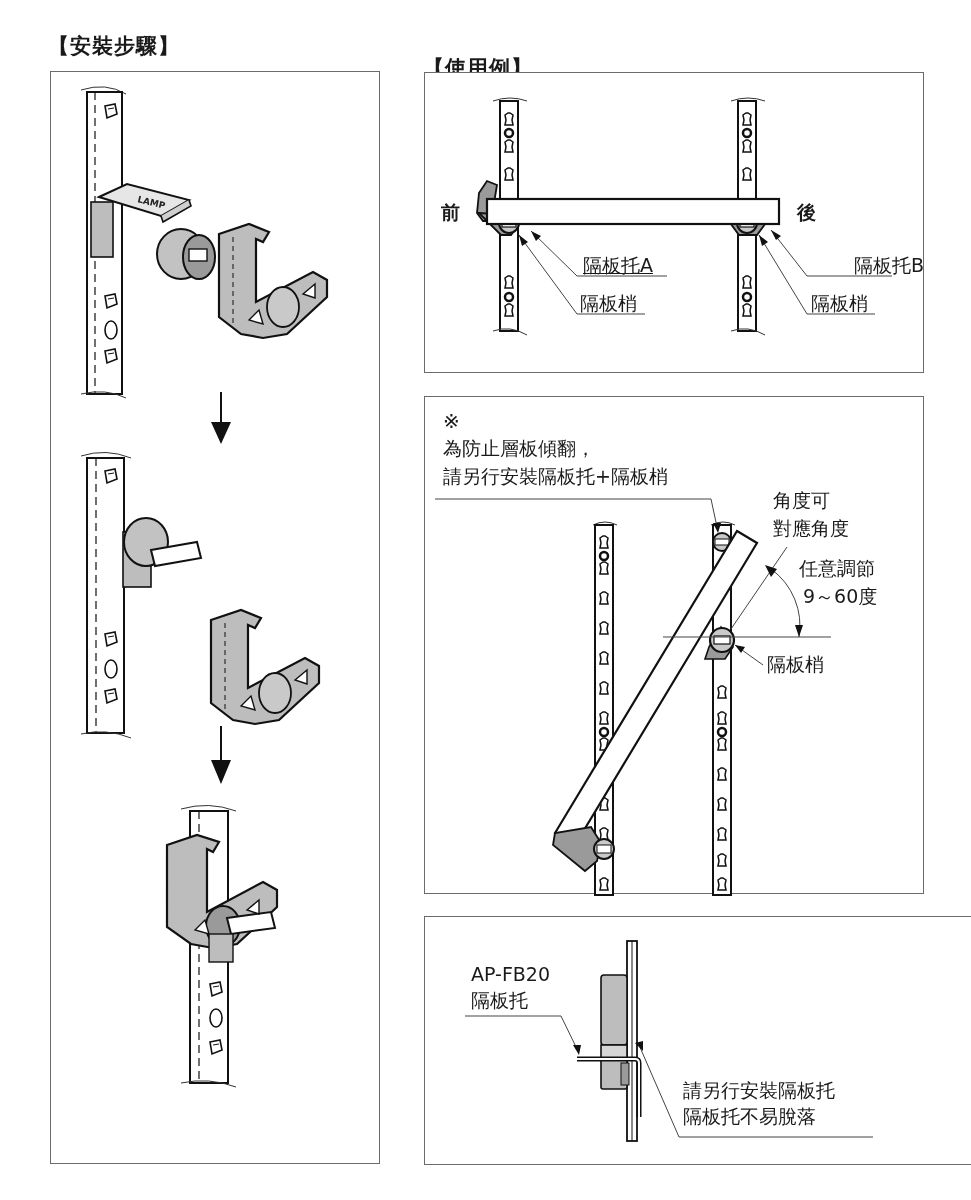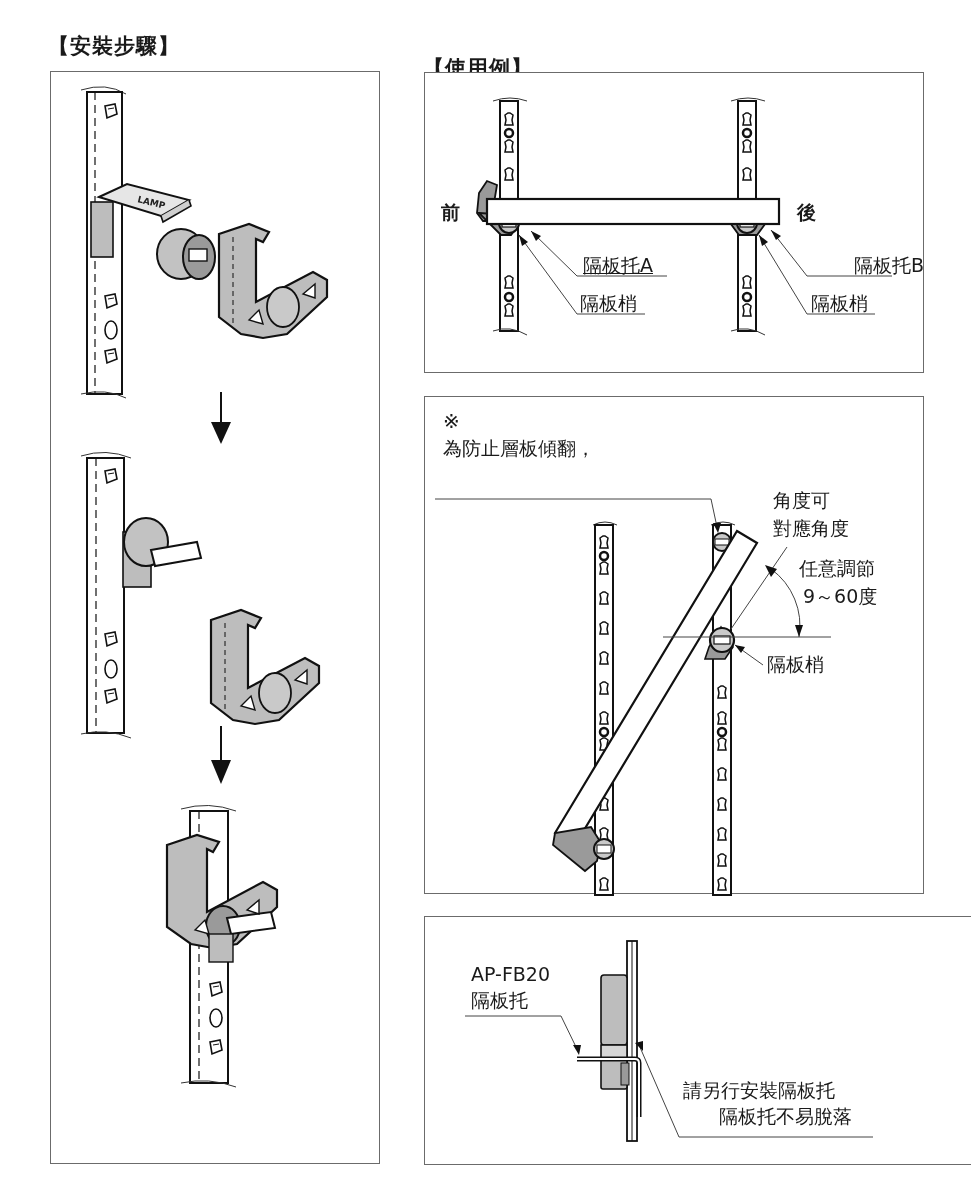--- a/index.html
+++ b/index.html
@@ -246,20 +246,21 @@
     <line x1="238" y1="240" x2="406" y2="240" stroke="#444" stroke-width="1"></line>
     <line x1="306" y1="232" x2="362" y2="150" stroke="#444" stroke-width="1"></line>
     <path d="M346,172 A70,70 0 0 1 374,240" fill="none" stroke="#444" stroke-width="1"></path>
     <path d="M340,168 L352,172 L346,180 Z" fill="#111"></path>
     <path d="M370,228 L378,228 L374,240 Z" fill="#111"></path>
     <polyline points="310,248 338,268" fill="none" stroke="#444" stroke-width="1"></polyline>
     <path d="M310,248 L320,250 L316,256 Z" fill="#111"></path>
   </svg>
   <div class="lbl" style="left:18px;top:12px;font-size:20px;">※</div>
   <div class="lbl" style="left:18px;top:40px;text-align:right;">為防止層板傾翻，</div>
+  <div class="lbl" style="left:18px;top:68px;">請另行安裝隔板托+隔板梢</div>
   <div class="lbl" style="left:348px;top:92px;">角度可</div>
   <div class="lbl" style="left:348px;top:120px;">對應角度</div>
   <div class="lbl" style="left:374px;top:160px;">任意調節</div>
   <div class="lbl" style="left:378px;top:188px;">9～60度</div>
   <div class="lbl" style="left:342px;top:256px;">隔板梢</div>
 </div>
 
 <div class="panel" style="left:424px;top:916px;width:556px;height:249px;">
   <svg width="500" height="249">
 
@@ -281,14 +282,14 @@
     </g>
 
     <polyline points="40,99 136,99 152,132" fill="none" stroke="#444" stroke-width="1"></polyline>
     <path d="M148,128 L156,128 L154,138 Z" fill="#111"></path>
     <polyline points="214,128 254,220 448,220" fill="none" stroke="#444" stroke-width="1"></polyline>
     <path d="M210,126 L218,124 L218,134 Z" fill="#111"></path>
   </svg>
   <div class="lbl" style="left:46px;top:46px;">AP-FB20</div>
   <div class="lbl" style="left:46px;top:72px;">隔板托</div>
   <div class="lbl" style="left:258px;top:162px;">請另行安裝隔板托</div>
-  <div class="lbl" style="left:258px;top:188px;margin-left:36px;">隔板托不易脫落</div>
+  <div class="lbl" style="left:258px;top:188px;">隔板托不易脫落</div>
 </div>
 
 </body></html>

